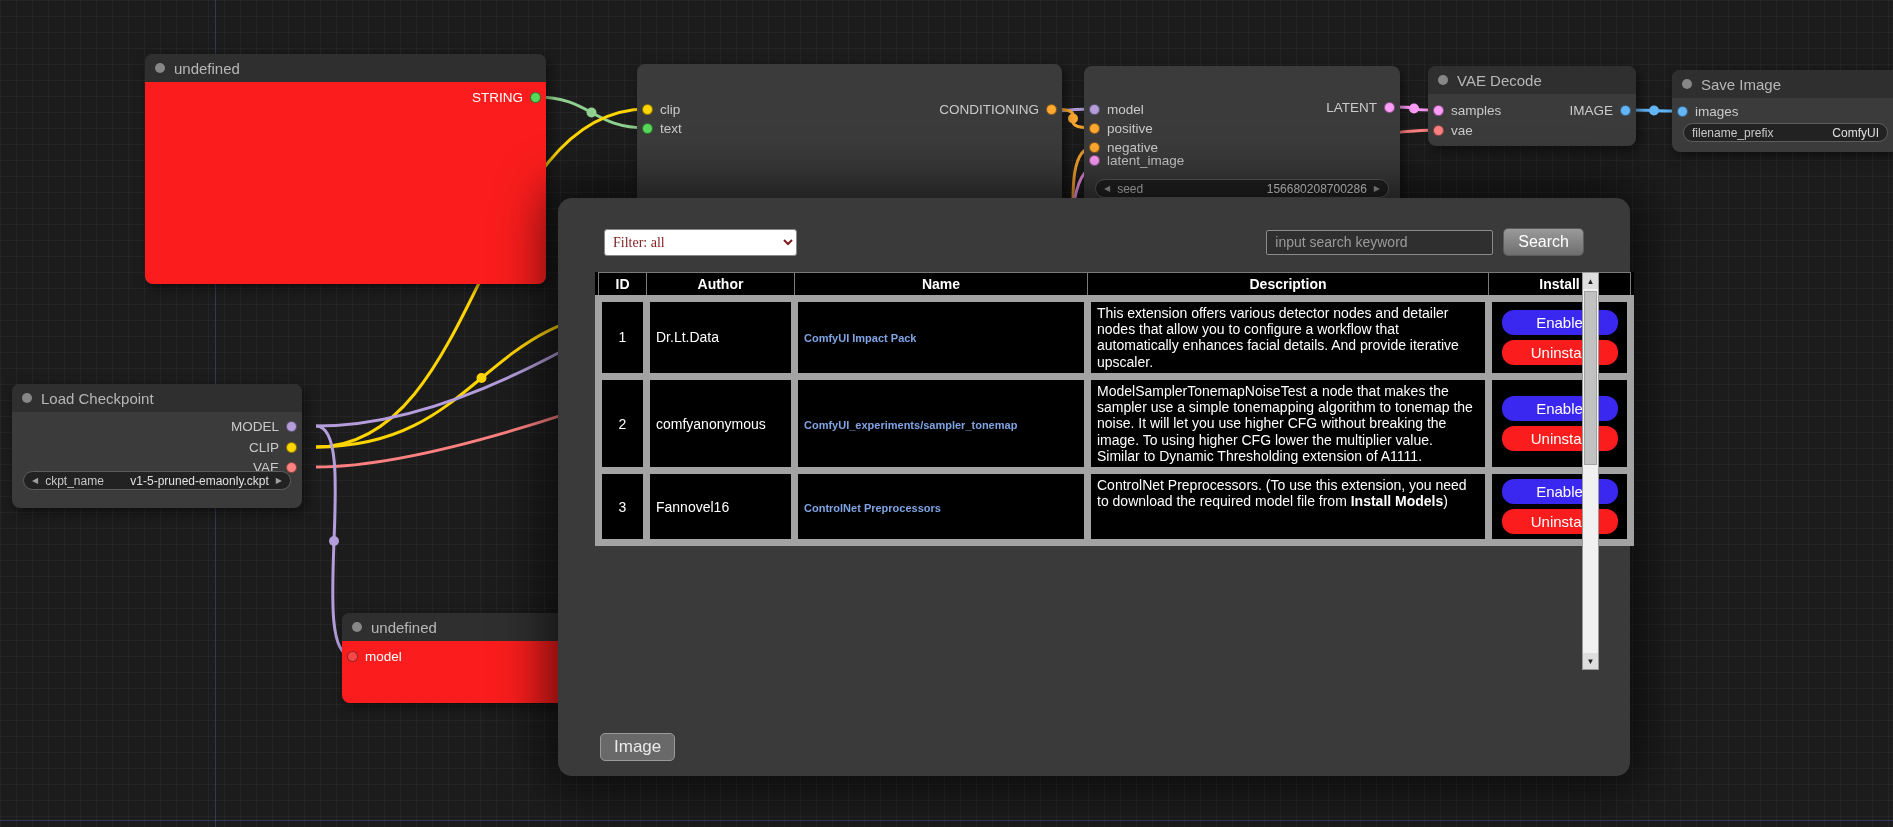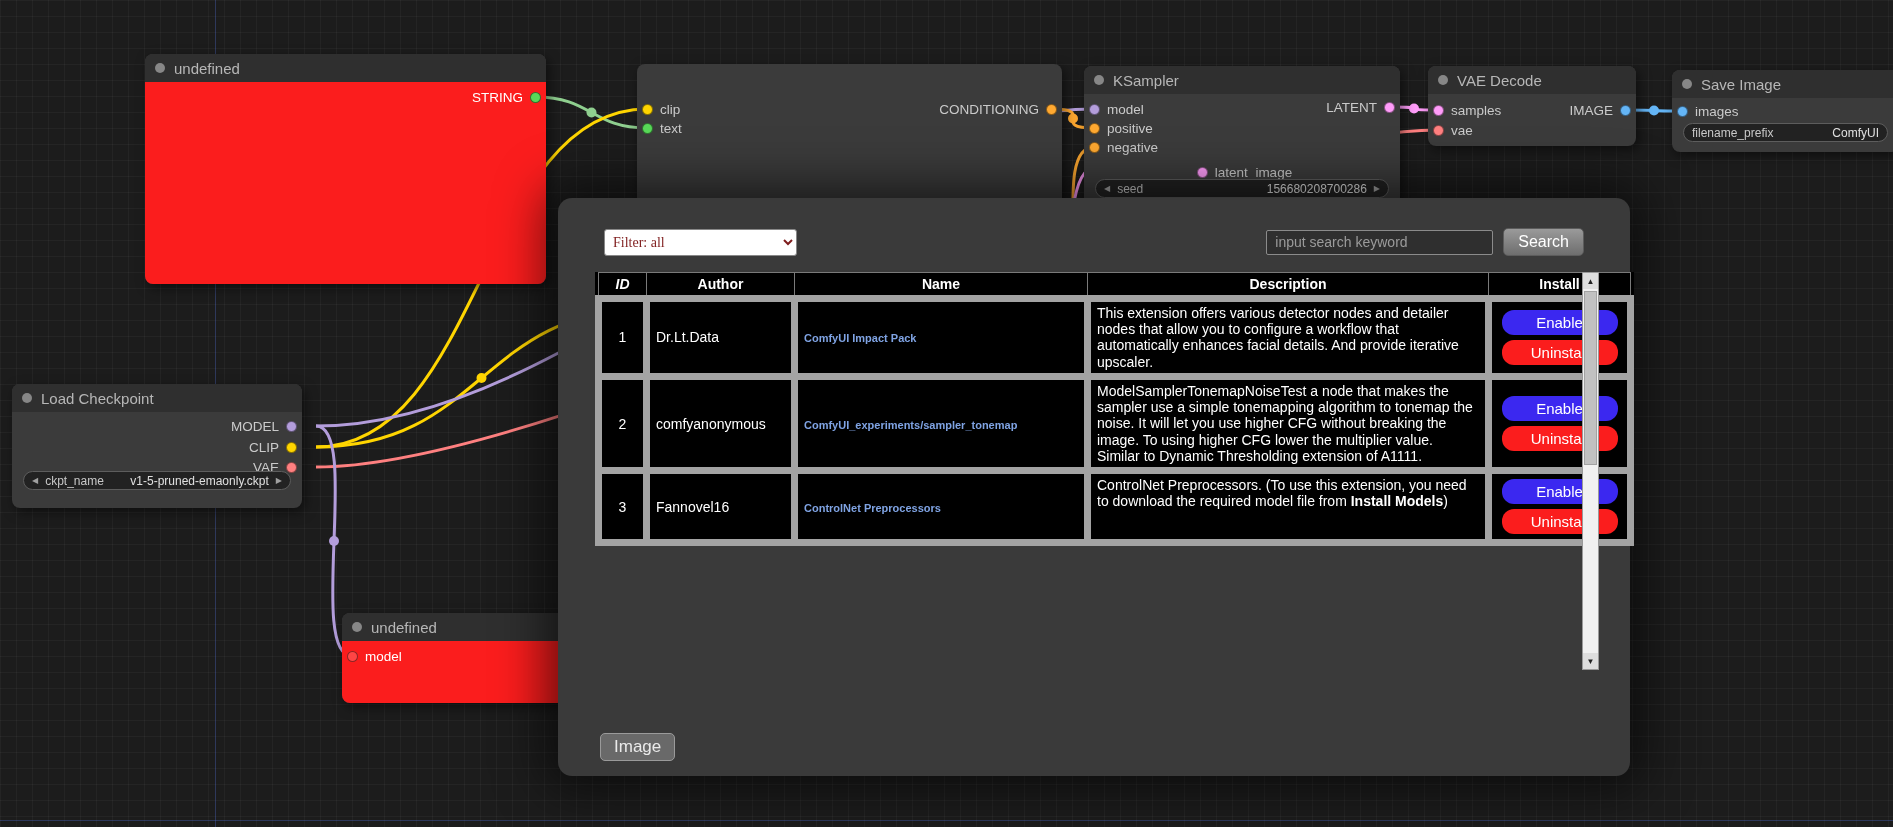--- a/index.html
+++ b/index.html
@@ -118,37 +118,33 @@
         <div class="port-row in" style="top: 55px;">
           <span class="port-dot" style="background: rgb(88, 216, 88);"></span>
           <span class="port-label">text</span>
         </div>
         <div class="port-row out" style="top: 36px;">
           <span class="port-label">CONDITIONING</span>
           <span class="port-dot" style="background: rgb(255, 169, 49);"></span>
         </div>
       </div>
       <div class="node" style="left: 1084px; top: 66px; width: 316px; height: 146px;">
-        <div class="node-header">
-          <span class="collapse-dot"></span>
-          <span class="node-title">KSampler</span>
-        </div>
         <div class="port-row in" style="top: 34px;">
           <span class="port-dot" style="background: rgb(179, 157, 219);"></span>
           <span class="port-label">model</span>
         </div>
         <div class="port-row in" style="top: 53px;">
           <span class="port-dot" style="background: rgb(255, 169, 49);"></span>
           <span class="port-label">positive</span>
         </div>
         <div class="port-row in" style="top: 72px;">
           <span class="port-dot" style="background: rgb(255, 169, 49);"></span>
           <span class="port-label">negative</span>
         </div>
-        <div class="port-row in" style="top: 97px; justify-content: center;">
+        <div class="port-row in" style="top: 85px;">
           <span class="port-dot" style="background: rgb(255, 156, 249);"></span>
           <span class="port-label">latent_image</span>
         </div>
         <div class="port-row out" style="top: 32px;">
           <span class="port-label">LATENT</span>
           <span class="port-dot" style="background: rgb(255, 156, 249);"></span>
         </div>
         <div class="widget" style="top: 113px;">
           <span class="arrow">◀</span>
           <span class="w-label">seed</span>
@@ -235,21 +231,21 @@
       <option>Filter: all</option>
     </select>
     <div class="ctl-spacer"></div>
     <input id="search-input" placeholder="input search keyword" style="">
     <button id="search-button">Search</button>
   </div>
   <div id="list-wrap">
     <table id="ext-table">
       <thead>
           <tr id="table-head">
-            <th style="width: 39px; font-style: italic;">ID</th>
+            <th style="width: 39px;">ID</th>
             <th style="width: 139px;">Author</th>
             <th style="width: 284px;">Name</th>
             <th style="width: 392px;">Description</th>
             <th style="width: 133px;">Install</th>
           </tr>
         </thead>
       <tbody id="table-body">
           <tr class="ext-row">
             <td class="cell-id">1</td>
             <td class="cell-author">Dr.Lt.Data</td>

